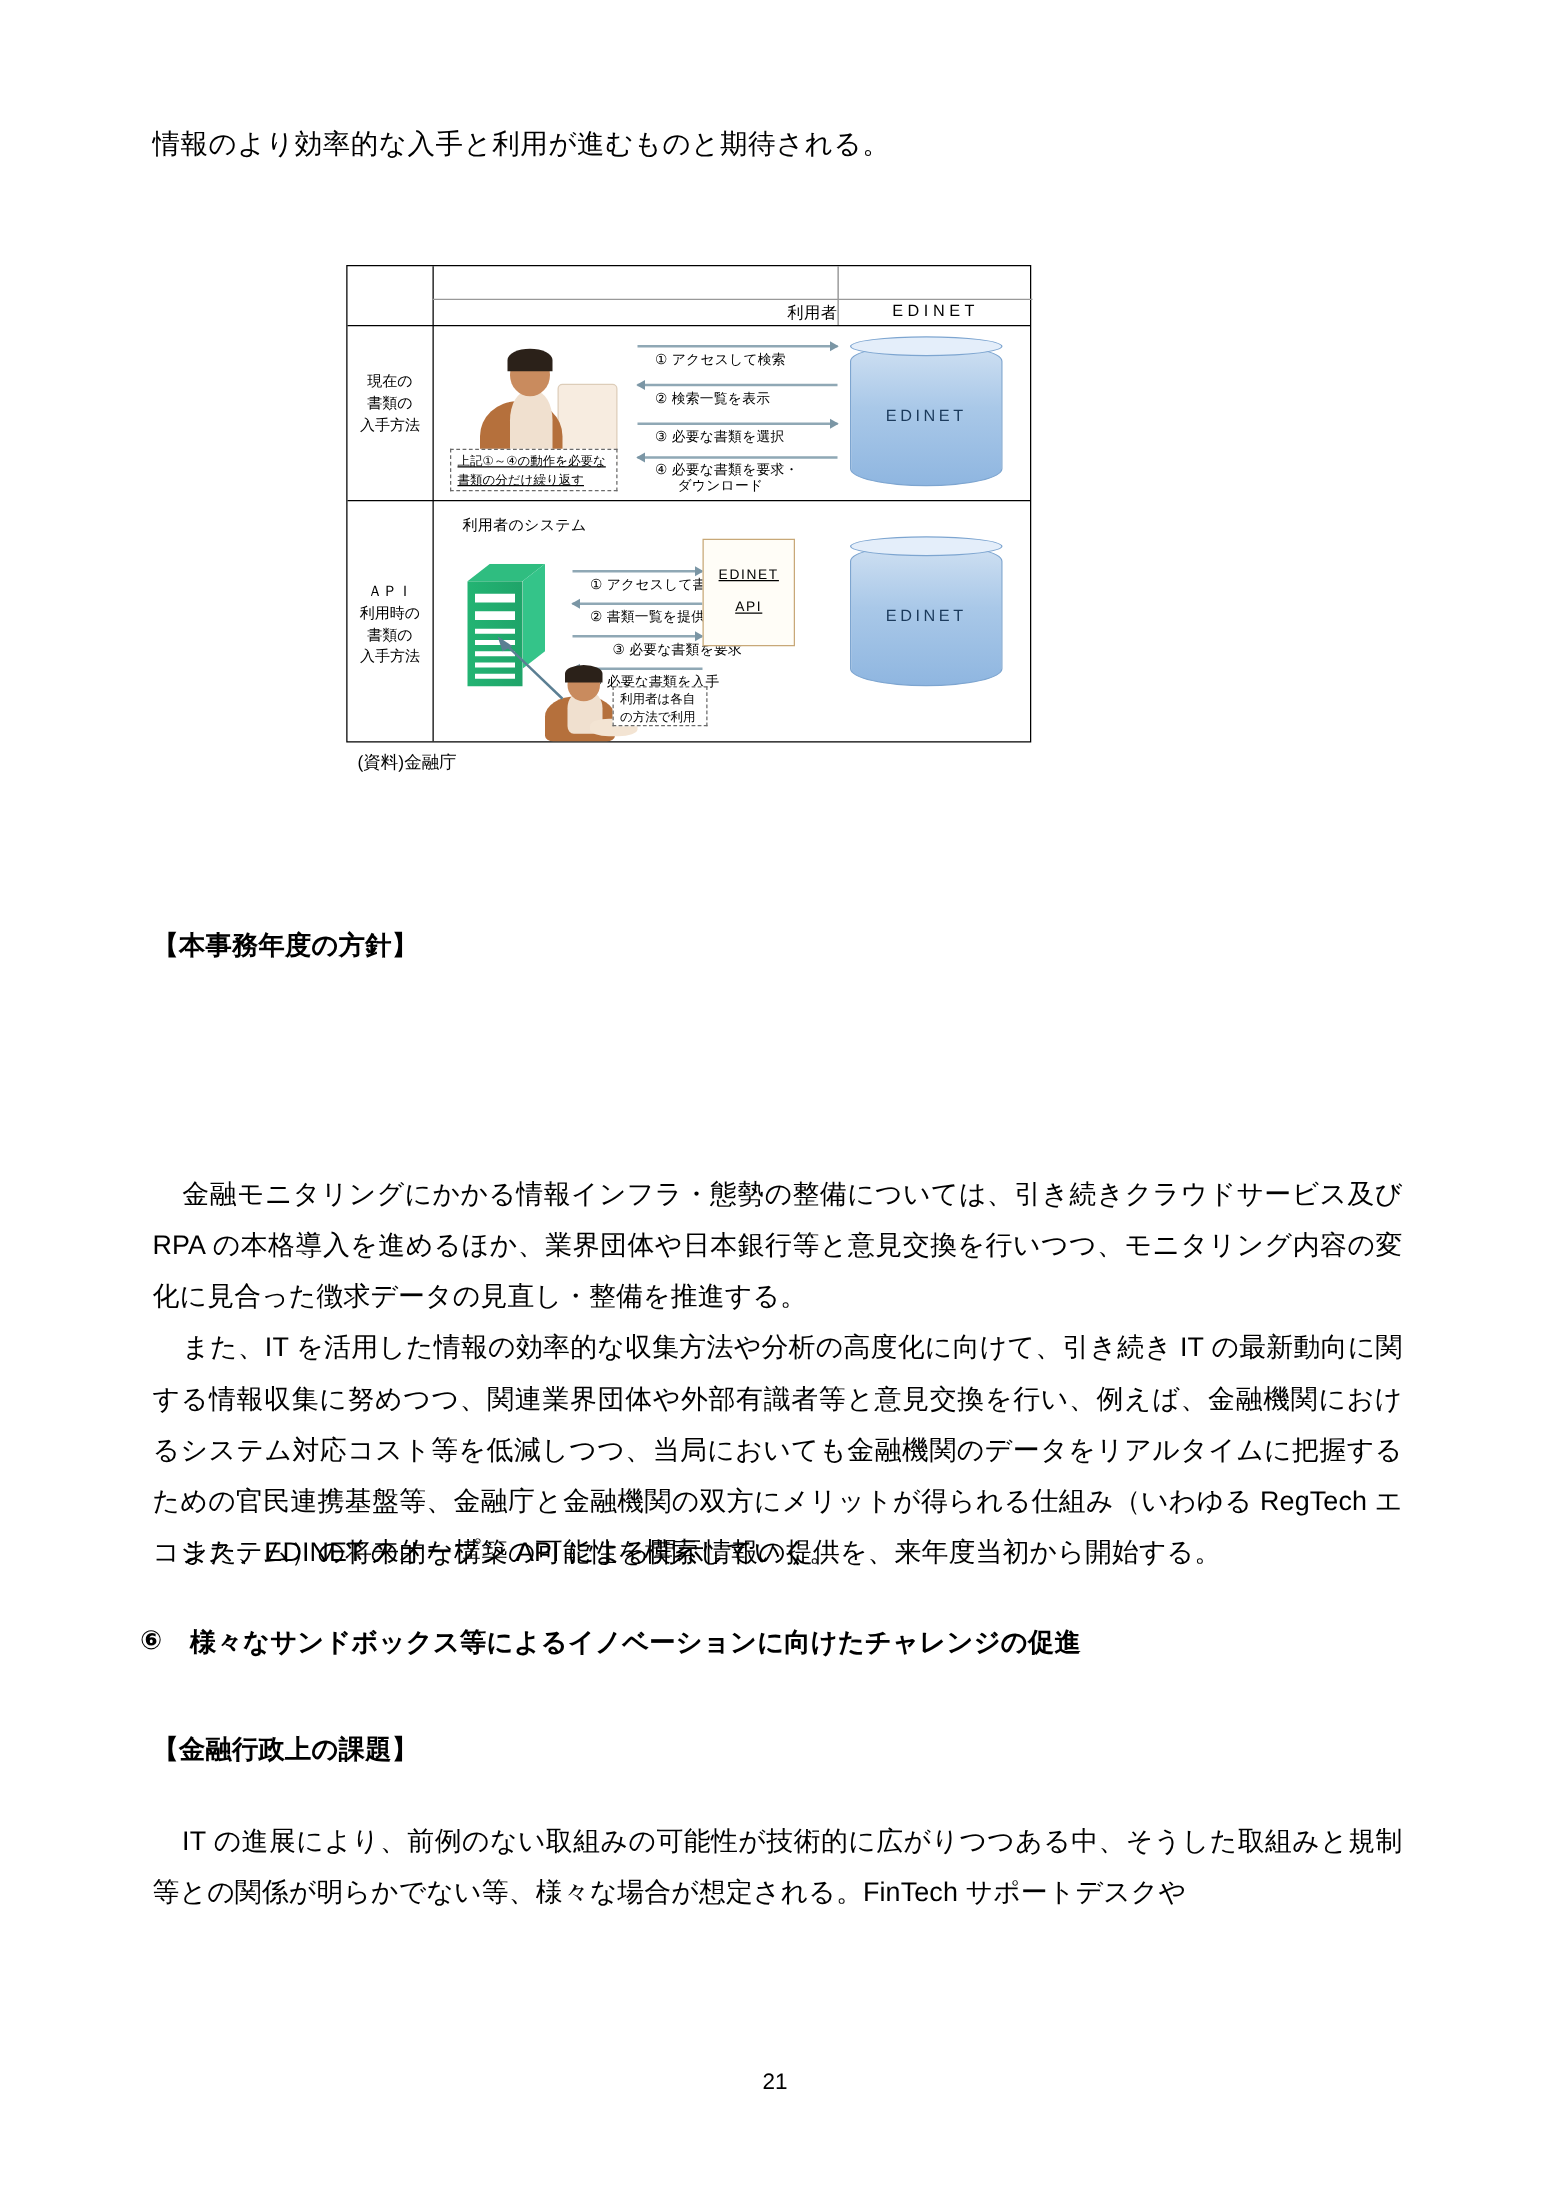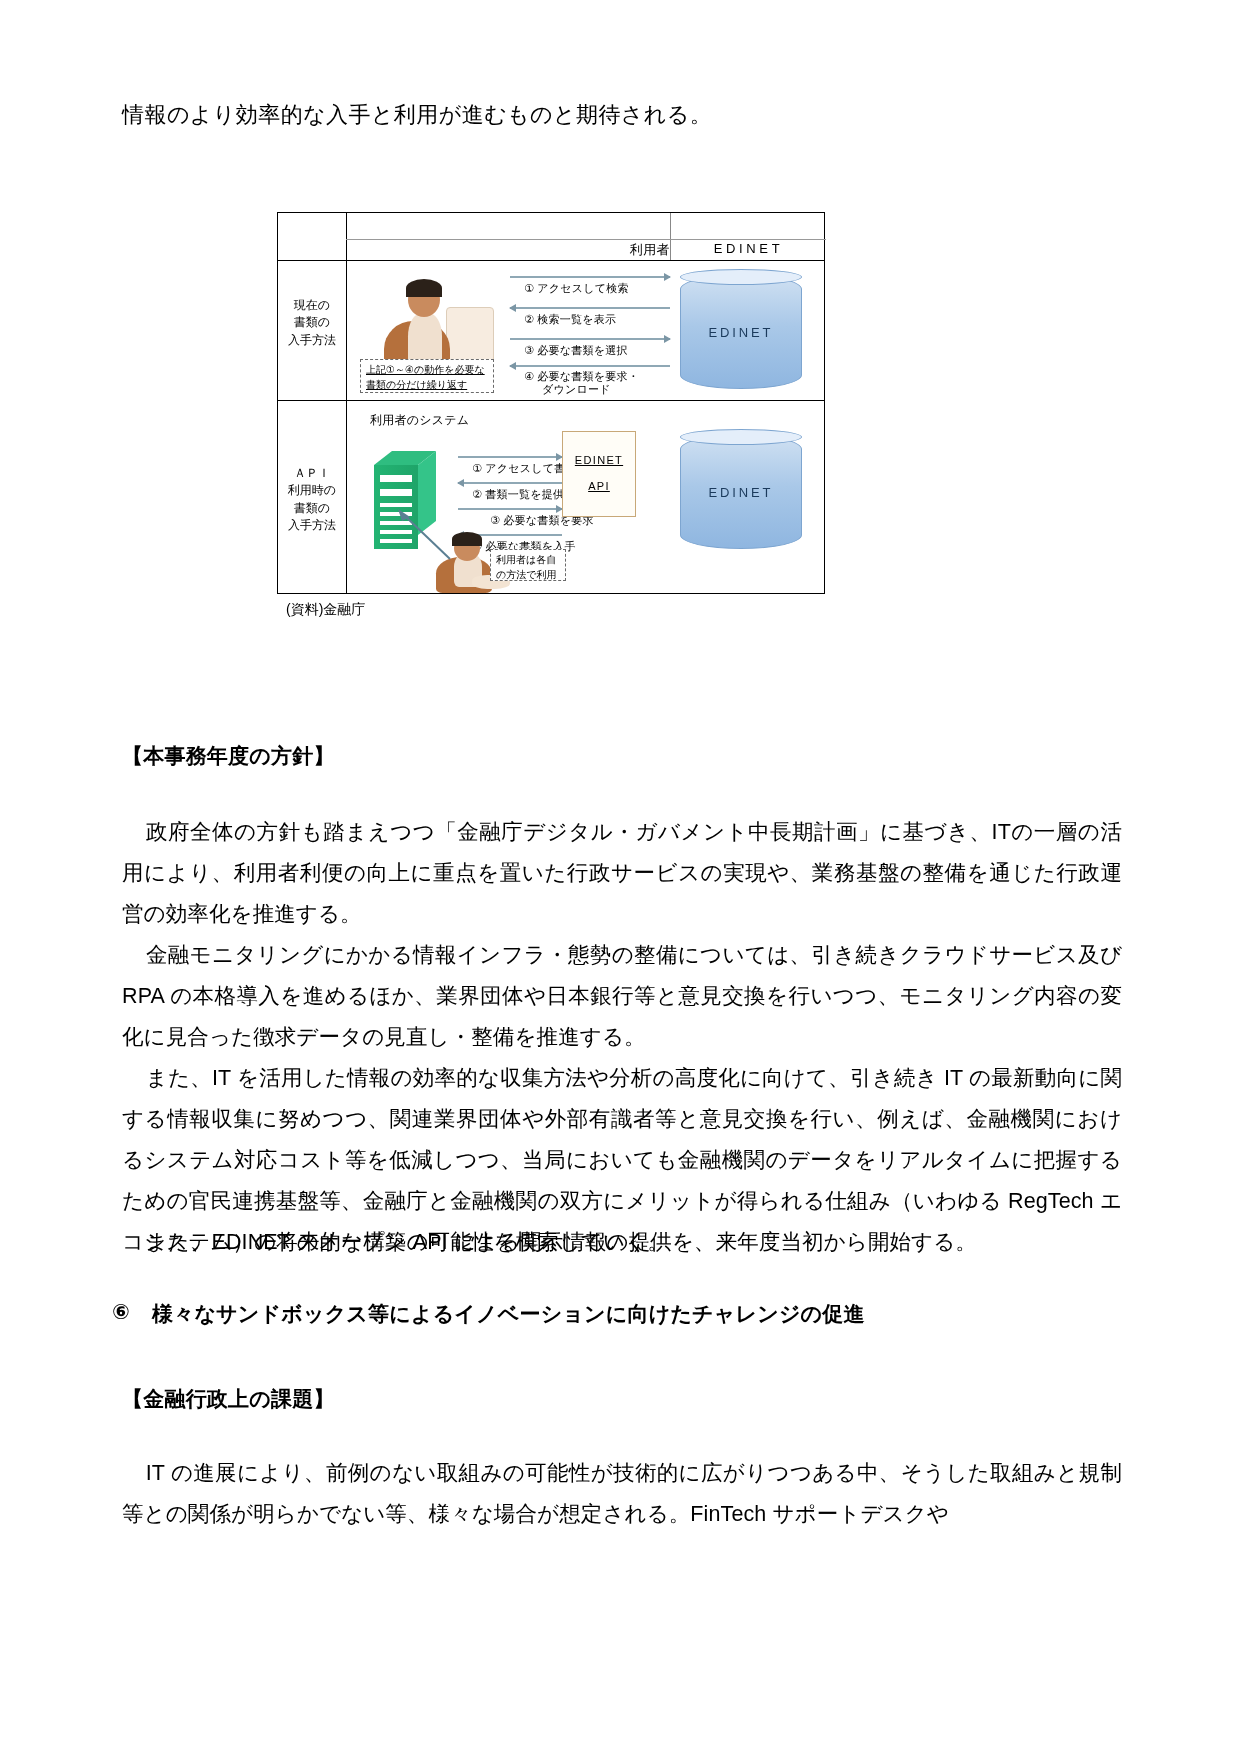--- a/index.html
+++ b/index.html
@@ -347,29 +347,29 @@
       <div>利用者は各自</div>
       <div>の方法で利用</div>
     </div>
 
   </div>
 
   <div class="fig-source">(資料)金融庁</div>
 
   <div class="heading" style="left:122px; top:742px;">【本事務年度の方針】</div>
 
-  <div class="para" style="top:812px;"><span class="indent"></span><span>政府全体の方針も踏まえつつ「金融庁デジタル・ガバメント中長期計画」に基づき、ITの一層の活用により、利用者利便の向上に重点を置いた行政サービスの実現や、業務基盤の整備を通じた行政運営の効率化を推進する。</span></div>
 
   <div class="para" style="top:935px;"><span class="indent"></span><span>金融モニタリングにかかる情報インフラ・態勢の整備については、引き続きクラウドサービス及び RPA の本格導入を進めるほか、業界団体や日本銀行等と意見交換を行いつつ、モニタリング内容の変化に見合った徴求データの見直し・整備を推進する。</span></div>
 
   <div class="para" style="top:1058px;"><span class="indent"></span><span>また、IT を活用した情報の効率的な収集方法や分析の高度化に向けて、引き続き IT の最新動向に関する情報収集に努めつつ、関連業界団体や外部有識者等と意見交換を行い、例えば、金融機関におけるシステム対応コスト等を低減しつつ、当局においても金融機関のデータをリアルタイムに把握するための官民連携基盤等、金融庁と金融機関の双方にメリットが得られる仕組み（いわゆる RegTech エコシステム）の将来的な構築の可能性を模索していく。</span></div>
 
   <div class="para" style="top:1222px;"><span class="indent"></span><span>また、EDINET のオープン API による開示情報の提供を、来年度当初から開始する。</span></div>
 
   <div class="section-number" style="left:112px; top:1300px;">⑥</div>
   <div class="heading" style="left:152px; top:1300px;">様々なサンドボックス等によるイノベーションに向けたチャレンジの促進</div>
 
   <div class="heading" style="left:122px; top:1385px;">【金融行政上の課題】</div>
 
   <div class="para" style="top:1453px;"><span class="indent"></span><span>IT  の進展により、前例のない取組みの可能性が技術的に広がりつつある中、そうした取組みと規制等との関係が明らかでない等、様々な場合が想定される。FinTech  サポートデスクや</span></div>
 
+  <div class="page-number">21</div>
 
 </div>
 
 </body></html>

